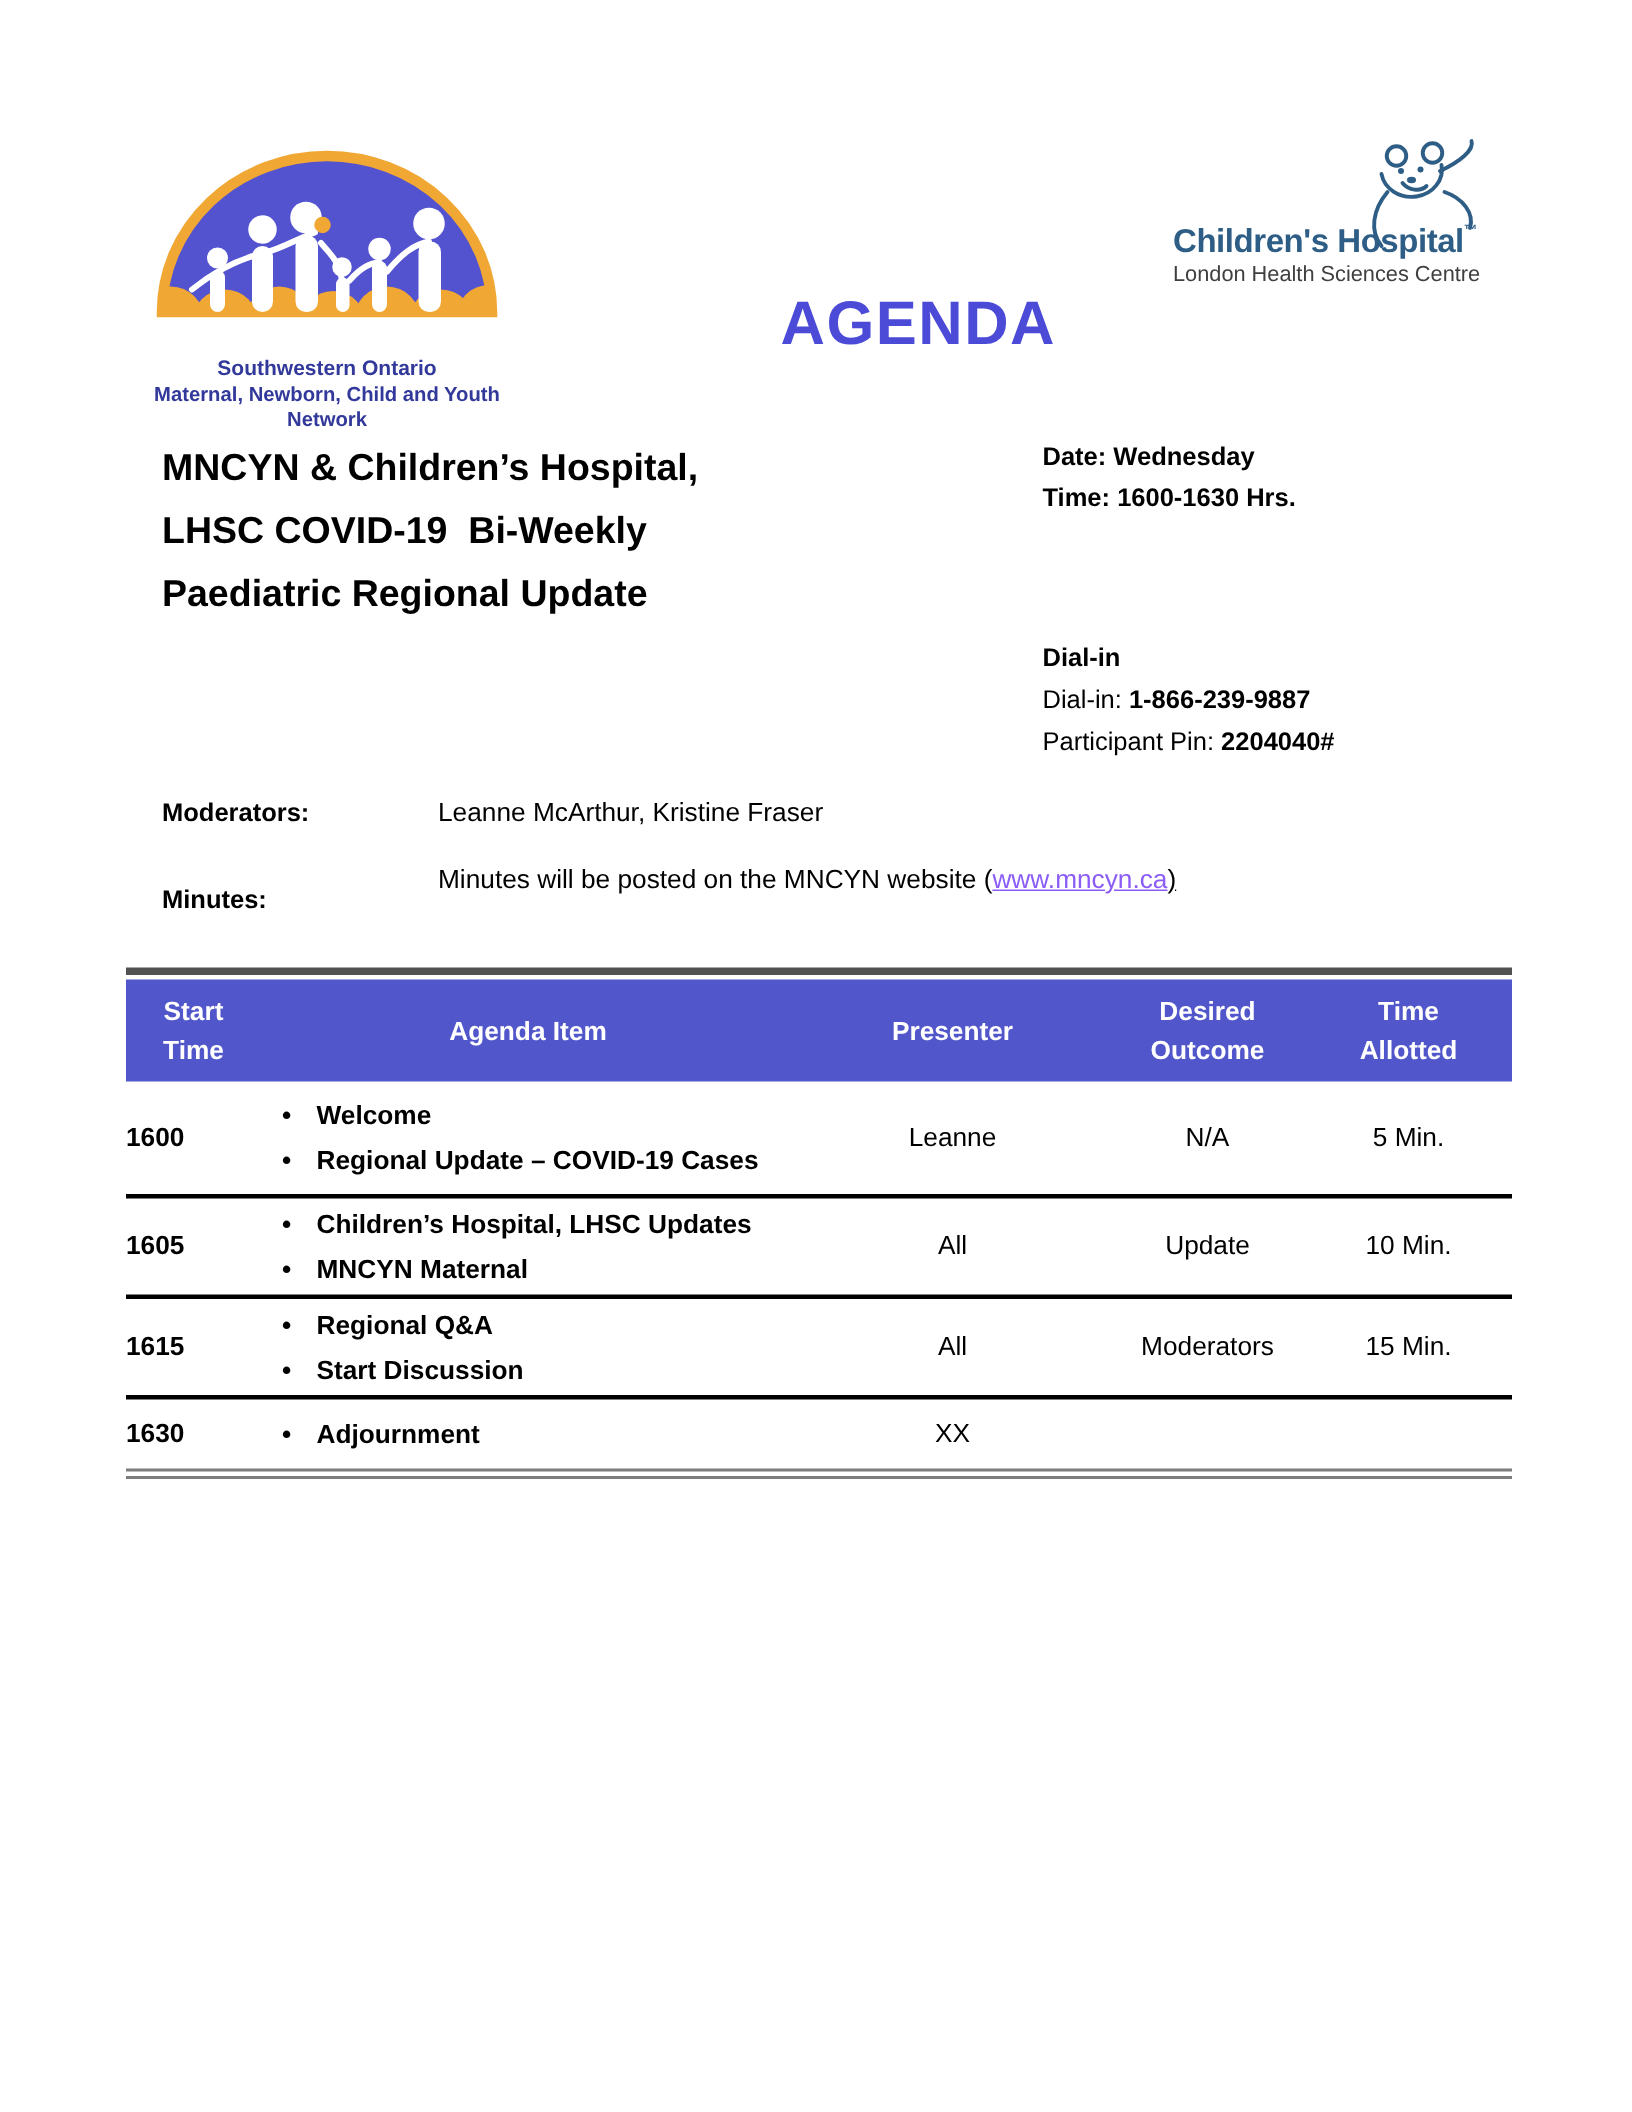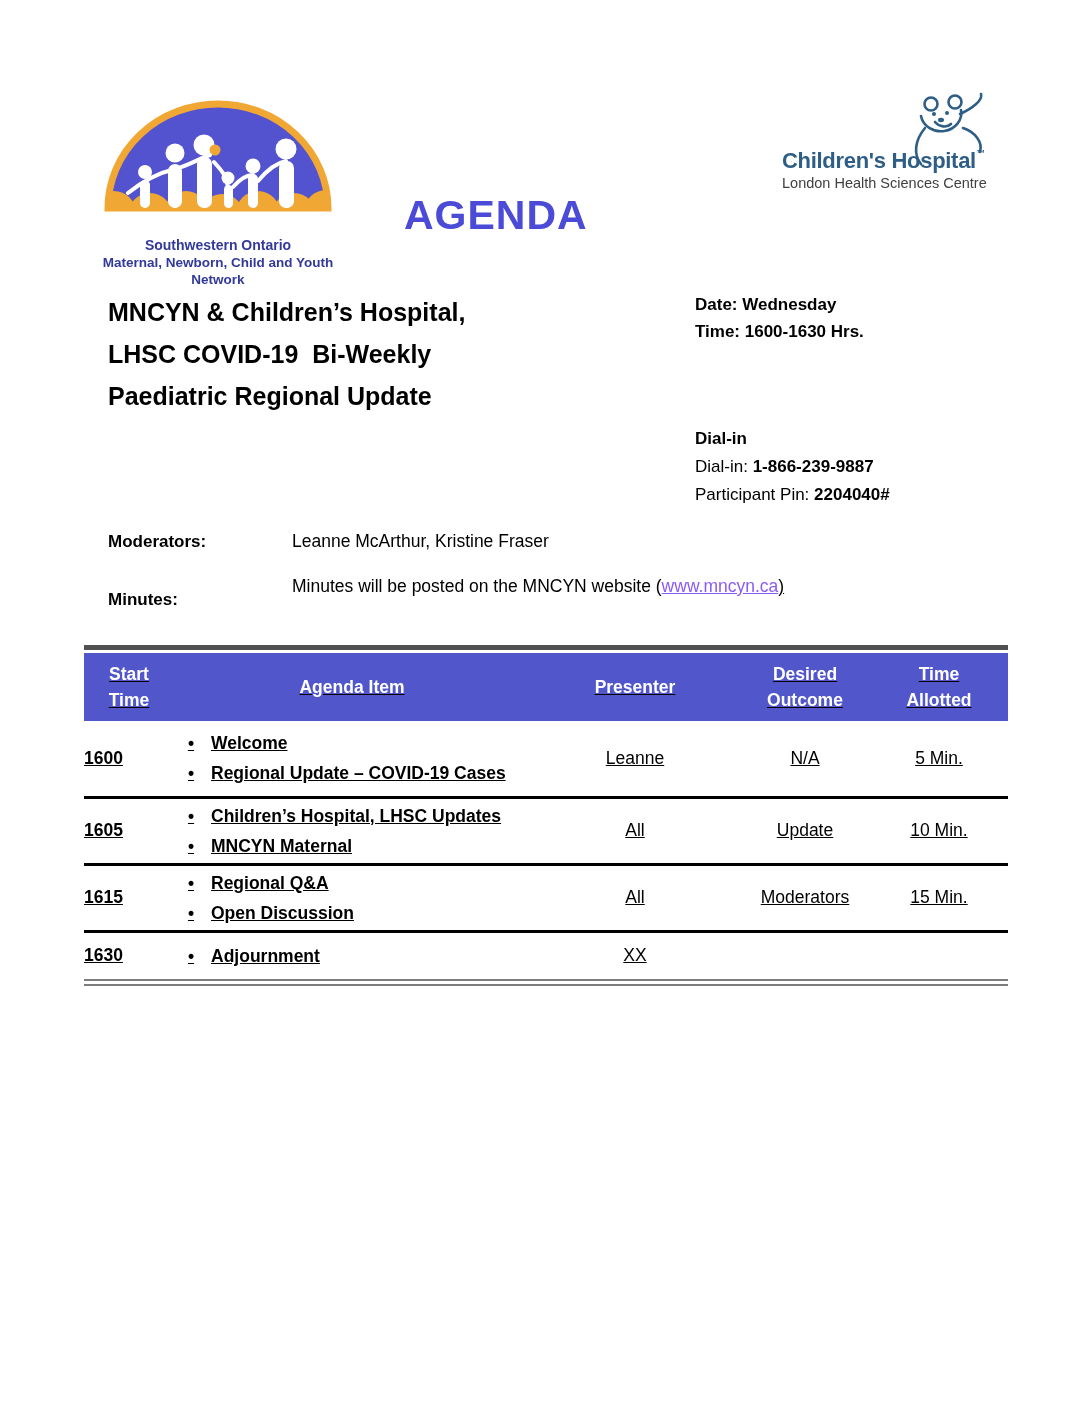--- a/index.html
+++ b/index.html
@@ -17,21 +17,21 @@
 
   
   .mncyn-logo { position: absolute; left: 98px; top: 95px; width: 240px; }
   .mncyn-logo svg { display: block; }
   .mncyn-text { text-align: center; color: #32399a; font-weight: bold; line-height: 17px; margin-top: 20px; }
   .mncyn-text .l1 { font-size: 14px; }
   .mncyn-text .l2 { font-size: 13.5px; }
 
   .agenda-title {
     position: absolute; left: 404px; top: 192px; width: 300px;
-    text-align: left;
+    text-align: right;
     font-size: 41px; font-weight: bold; color: #4b4bd8;
     letter-spacing: 1px;
   }
 
   .ch-logo { position: absolute; left: 782px; top: 92px; width: 215px; height: 115px; }
   .ch-bear { position: absolute; right: -2px; top: 0; }
   .ch-names { position: absolute; left: 0; top: 56px; width: 100%; }
   .ch-name { font-size: 22px; font-weight: bold; color: #2e5e86; letter-spacing: -0.3px; white-space: nowrap; }
   .ch-tm { font-size: 9px; vertical-align: top; color: #2e5e86; }
   .ch-sub { font-size: 14.5px; color: #404040; margin-top: 1px; white-space: nowrap; }
@@ -50,21 +50,21 @@
   .moderators-label { position: absolute; left: 108px; top: 532px; font-size: 17px; font-weight: bold; }
   .moderators-value { position: absolute; left: 292px; top: 531px; font-size: 17.5px; }
   .minutes-label    { position: absolute; left: 108px; top: 590px; font-size: 17px; font-weight: bold; }
   .minutes-value    { position: absolute; left: 292px; top: 576px; font-size: 17.5px; }
   .minutes-link { text-decoration: underline; color: #8b5cf6; cursor: pointer; }
   .minutes-suffix { text-decoration: underline; }
 
   
   .table-wrap { position: absolute; left: 84px; top: 645px; width: 924px; }
   .table-top-bar { height: 5px; background: #515151; margin-bottom: 3px; }
-  table.agenda { width: 100%; border-collapse: collapse; table-layout: fixed; text-decoration: underline; }
+  table.agenda { width: 100%; border-collapse: collapse; table-layout: fixed; }
   col.c-start { width: 90px; }
   col.c-item  { width: 356px; }
   col.c-pres  { width: 210px; }
   col.c-out   { width: 130px; }
   col.c-time  { width: 138px; }
 
   thead th {
     background: #5157cb; color: #ffffff;
     font-size: 17.5px; font-weight: bold;
     height: 68px; text-align: center; vertical-align: middle;
@@ -253,21 +253,21 @@
         <tr class="row-3">
           <td class="start-cell">1615</td>
           <td>
             <div class="agenda-items">
               <div class="bullet-item">
                   <span class="bullet-glyph">•</span>
                   <span class="bullet-text">Regional Q&amp;A</span>
                 </div>
               <div class="bullet-item">
                   <span class="bullet-glyph">•</span>
-                  <span class="bullet-text">Open Discussion</span>
+                  <span class="bullet-text">Start Discussion</span>
                 </div>
             </div>
           </td>
           <td class="pres-cell">All</td>
           <td class="out-cell">Moderators</td>
           <td class="time-cell">15 Min.</td>
         </tr>
         <tr class="row-4 last-row">
           <td class="start-cell">1630</td>
           <td>

